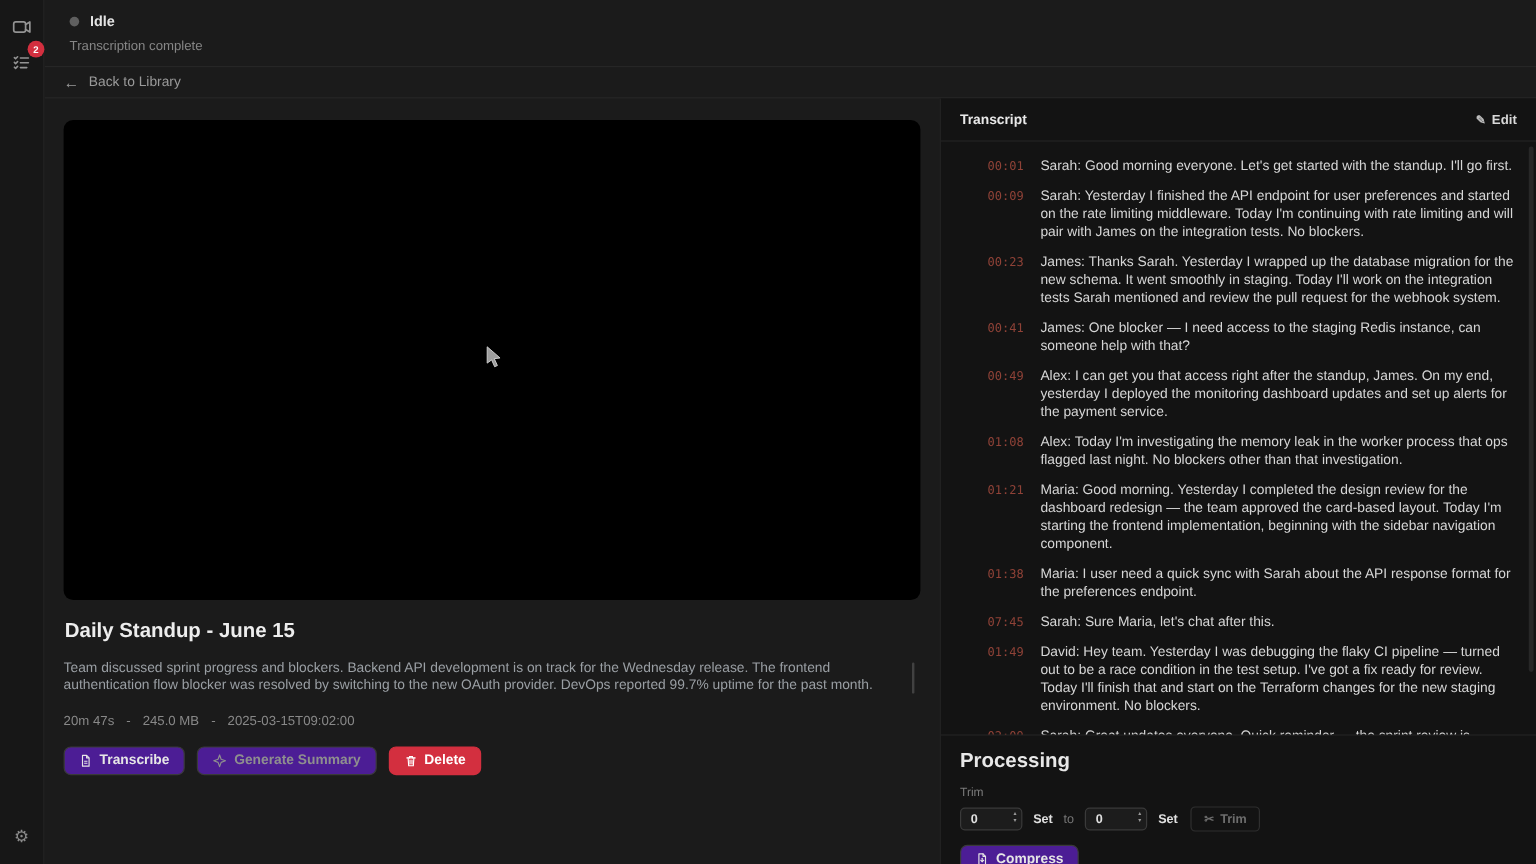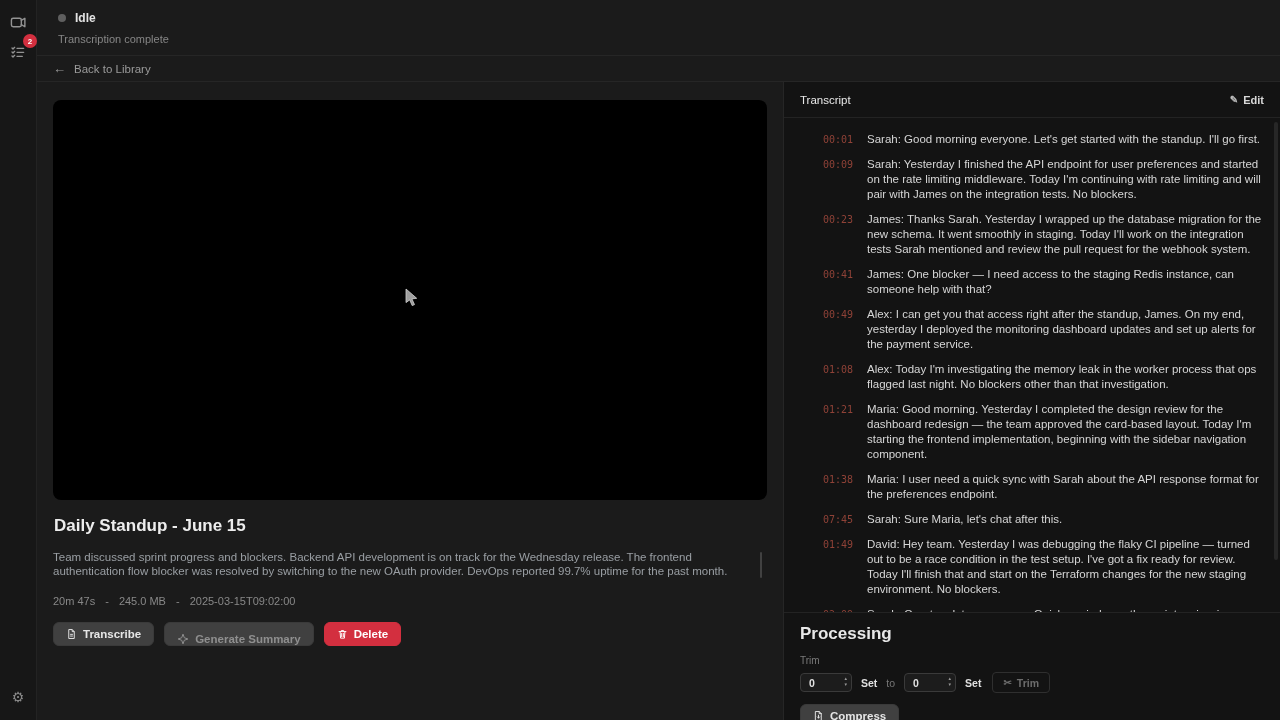--- a/index.html
+++ b/index.html
@@ -49,34 +49,34 @@
   .desc-wrap { position:relative; margin-top:15px; width:712px; padding-right:14px; }
   .desc {
     margin:0; font-size:11.5px; line-height:13.5px; color:#9a9fa4;
     max-height:27px; overflow:hidden;
   }
   .desc-scrollbar { position:absolute; right:3px; top:1px; width:2px; height:26px; background:#414141; border-radius:1px; }
   .meta { margin-top:17px; display:flex; gap:10px; font-size:11px; color:#888; }
   .actions { margin-top:15px; display:flex; gap:10px; }
   .btn {
     height:24px; padding:0 12px; border-radius:6px;
-    background:#404040; border:1px solid #3a3a3a; color:#e6e6e6;
+    background:#4c1d95; border:1px solid #3a3a3a; color:#e6e6e6;
     font-size:11.5px; font-weight:700; font-family:inherit;
     display:inline-flex; align-items:center; gap:6px; cursor:pointer;
   }
   .btn .ic { display:flex; color:inherit; }
-  .btn.muted { color:#8f8f8f;align-items:flex-end; }
+  .btn.muted { color:#8f8f8f; }
   .btn.danger { background:var(--accent-red,#d32f3f); border-color:var(--accent-red,#d32f3f); color:#fff; }
   
   .panel { flex:1; min-width:0; background:#131313; border-left:1px solid #262626; display:flex; flex-direction:column; }
   .panel-header {
     height:36px; flex:none; border-bottom:1px solid #232323;
     display:flex; align-items:center; justify-content:space-between; padding:0 16px;
   }
-  .panel-title { font-size:11.5px; font-weight:400; color:#e8e8e8; }
+  .panel-title { font-size:11.5px; font-weight:700; color:#e8e8e8; }
   .edit-btn {
     display:flex; align-items:center; gap:5px; background:none; border:none;
     color:#d8d8d8; font-size:11px; font-weight:700; font-family:inherit; cursor:pointer; padding:0;
   }
   .edit-glyph { font-size:10px; color:#bdbdbd; }
   .entries { flex:1; min-height:0; overflow:hidden; padding:14px 18px 0 16px; position:relative; }
   .entry { display:flex; gap:13px; margin-bottom:10px;margin-left:23px; }
   .entry-time {
     width:31px; flex:none; padding-top:2px;
     font-family:"DejaVu Sans Mono", monospace; font-size:10px;

